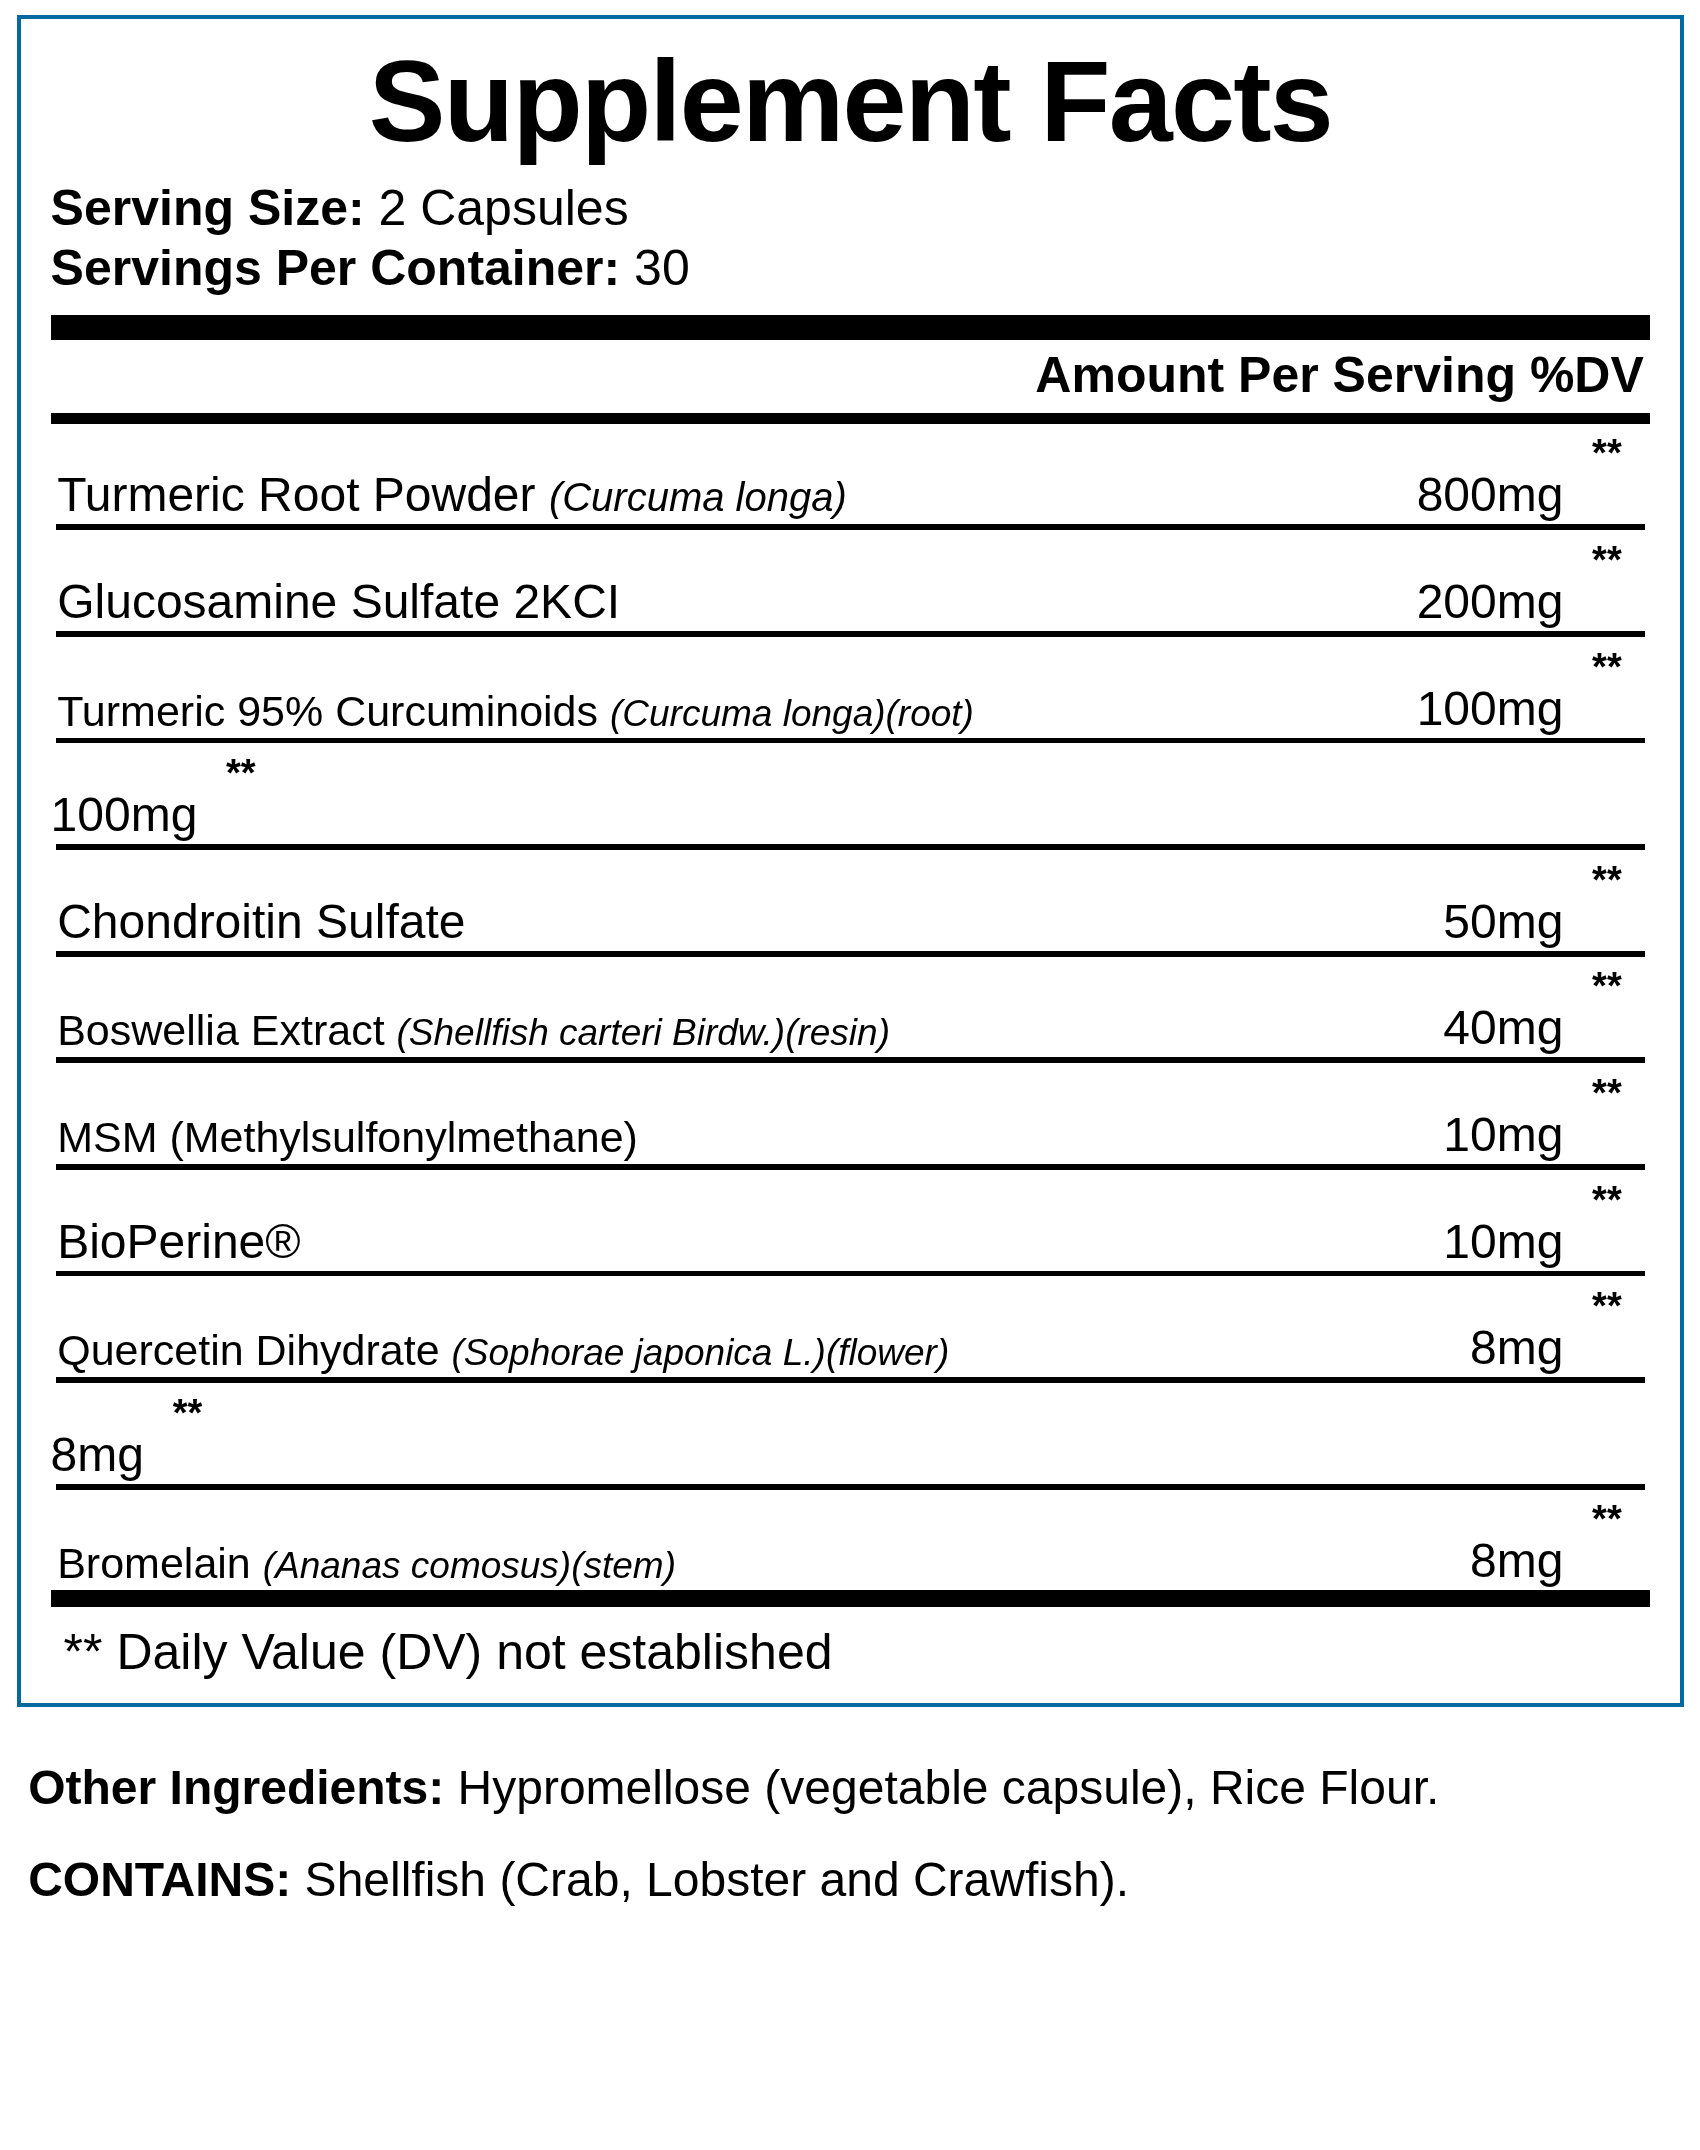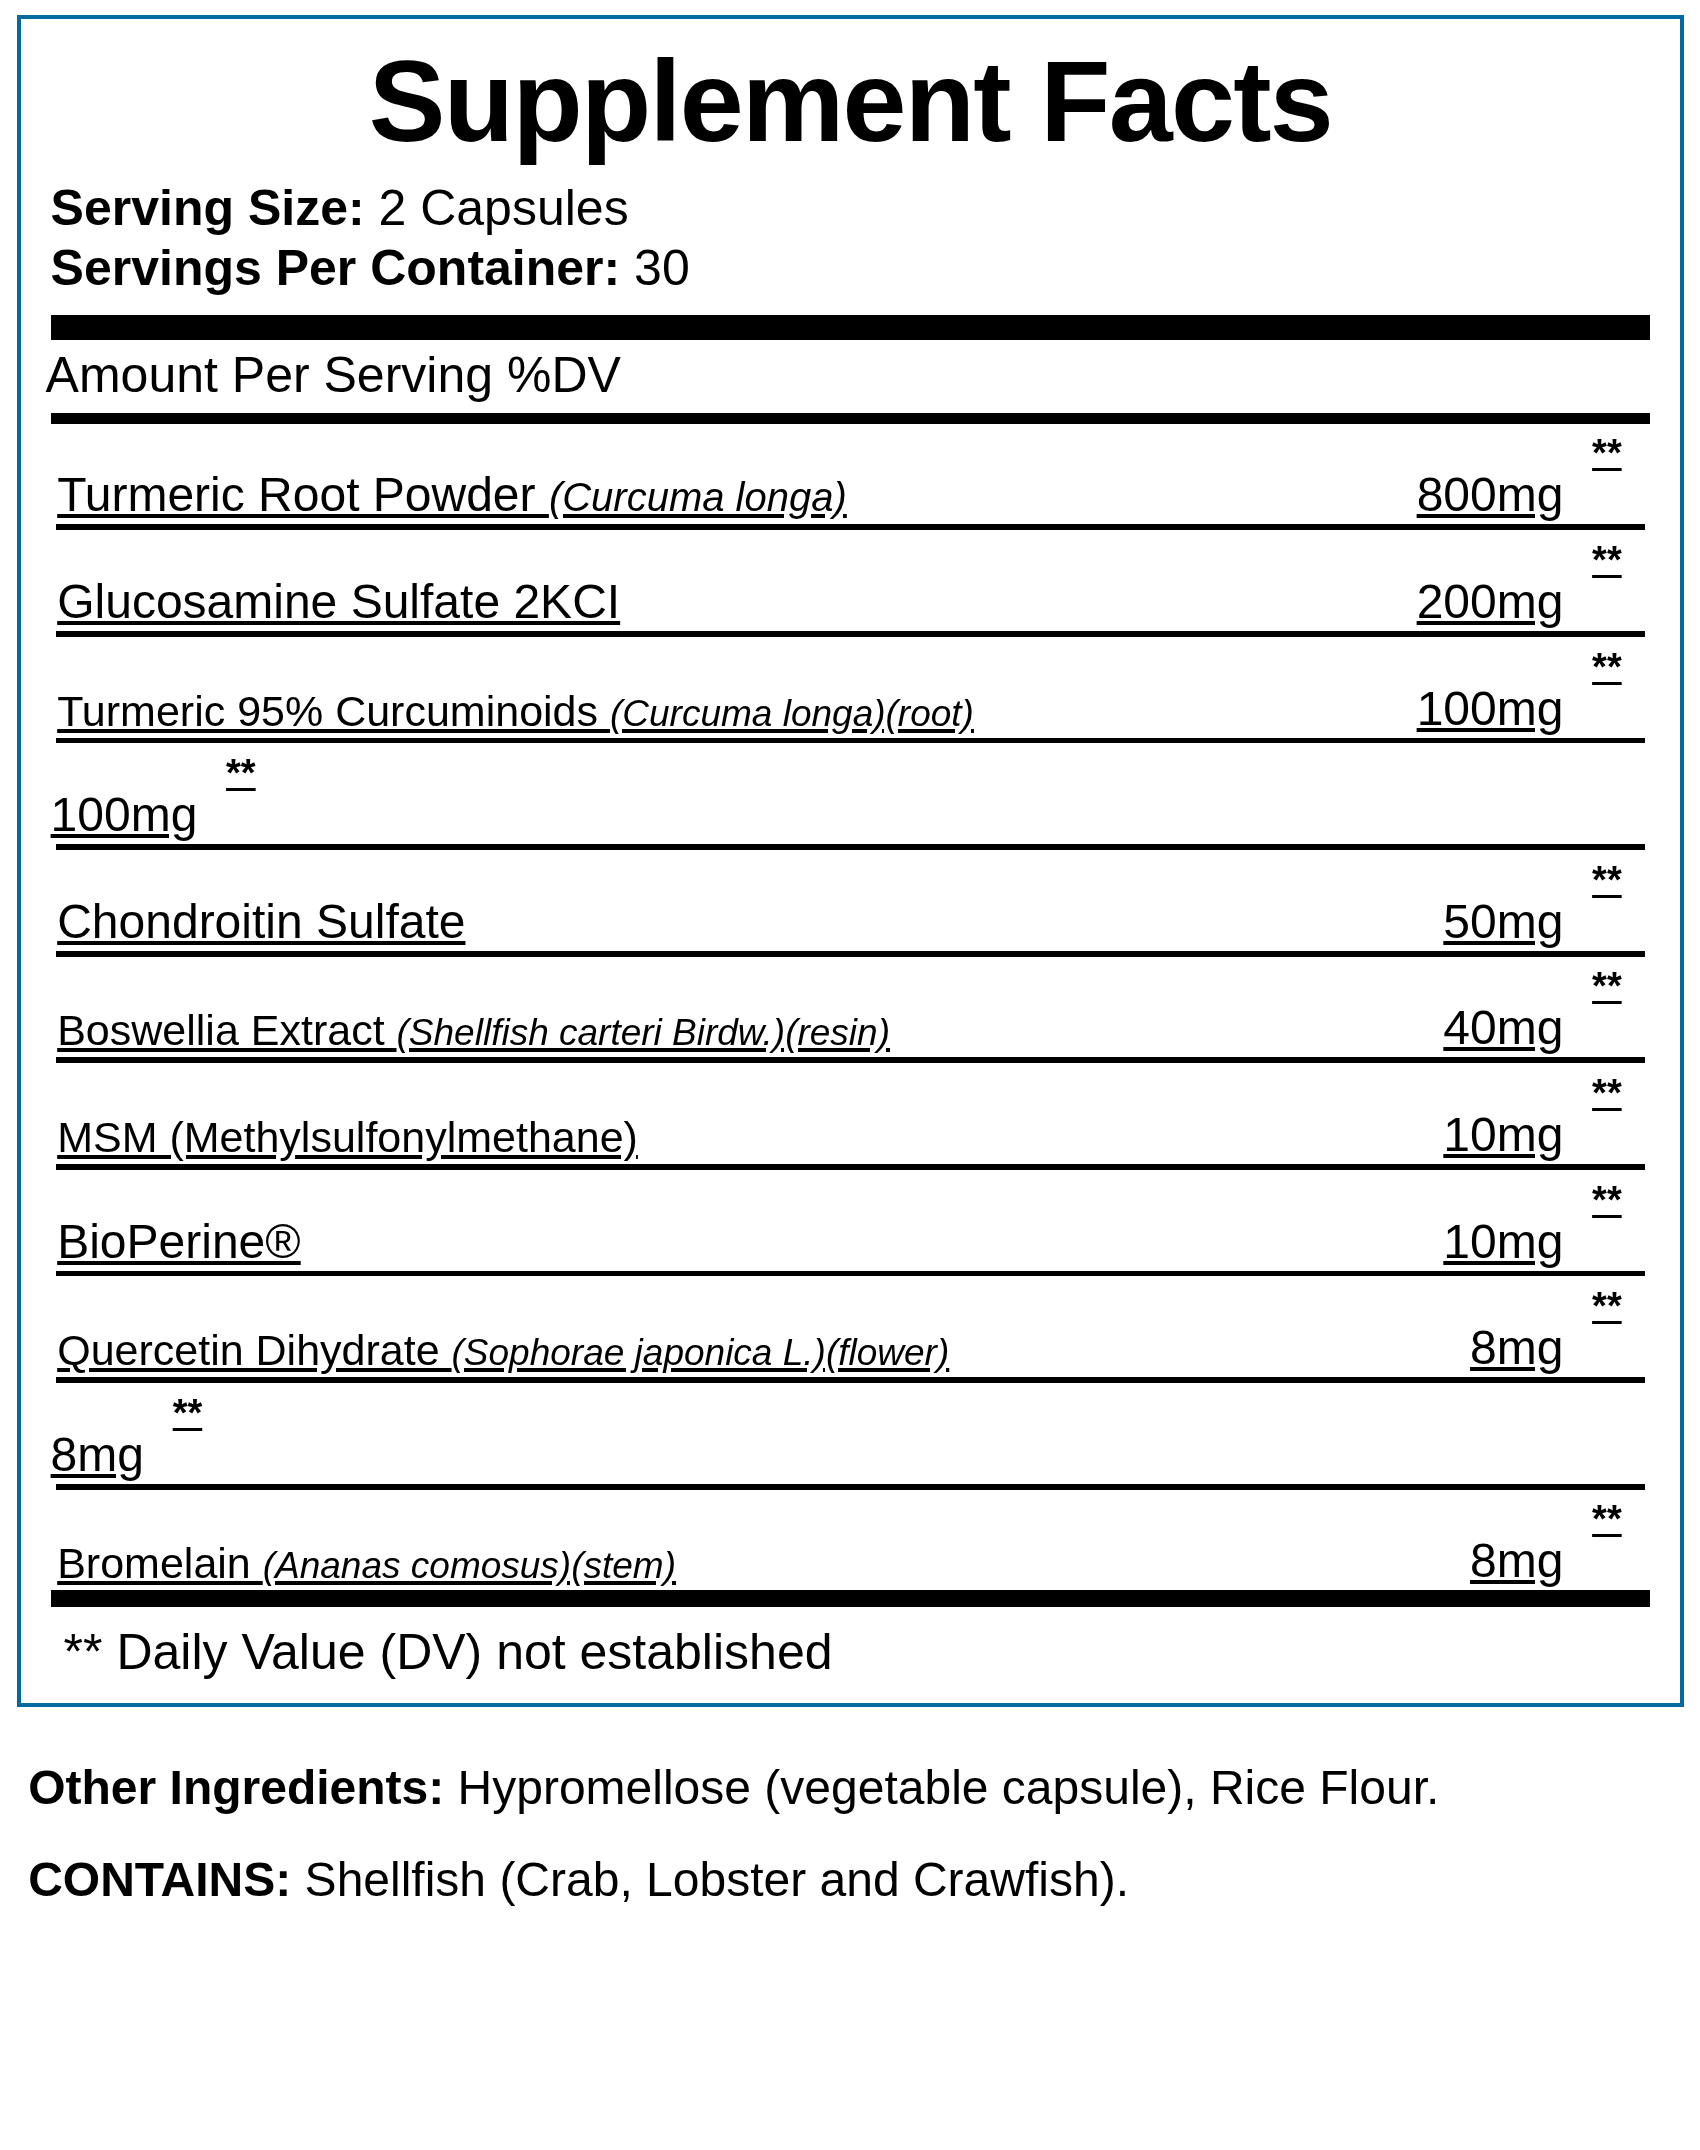--- a/index.html
+++ b/index.html
@@ -77,30 +77,29 @@
   }
   .rule-bottom {
     height: 16.6px;
     background: #000;
     margin: 0 5px;
   }
 
   
   .amount-header {
     font-size: 50px;
-    font-weight: normal;
-    text-align: left;
+    font-weight: bold;
+    text-align: right;
     padding: 6.6px 11.6px 8.3px 0;
     white-space: nowrap;
   }
 
   
   .rows {
     margin: 0 5px;
-    text-decoration: underline;
   }
   .row {
     display: flex;
     align-items: flex-end;
     padding: 5.8px 0 5px 0;
     min-height: 61px;
     box-sizing: border-box;
   }
   .row .name {
     flex: 1 1 auto;

